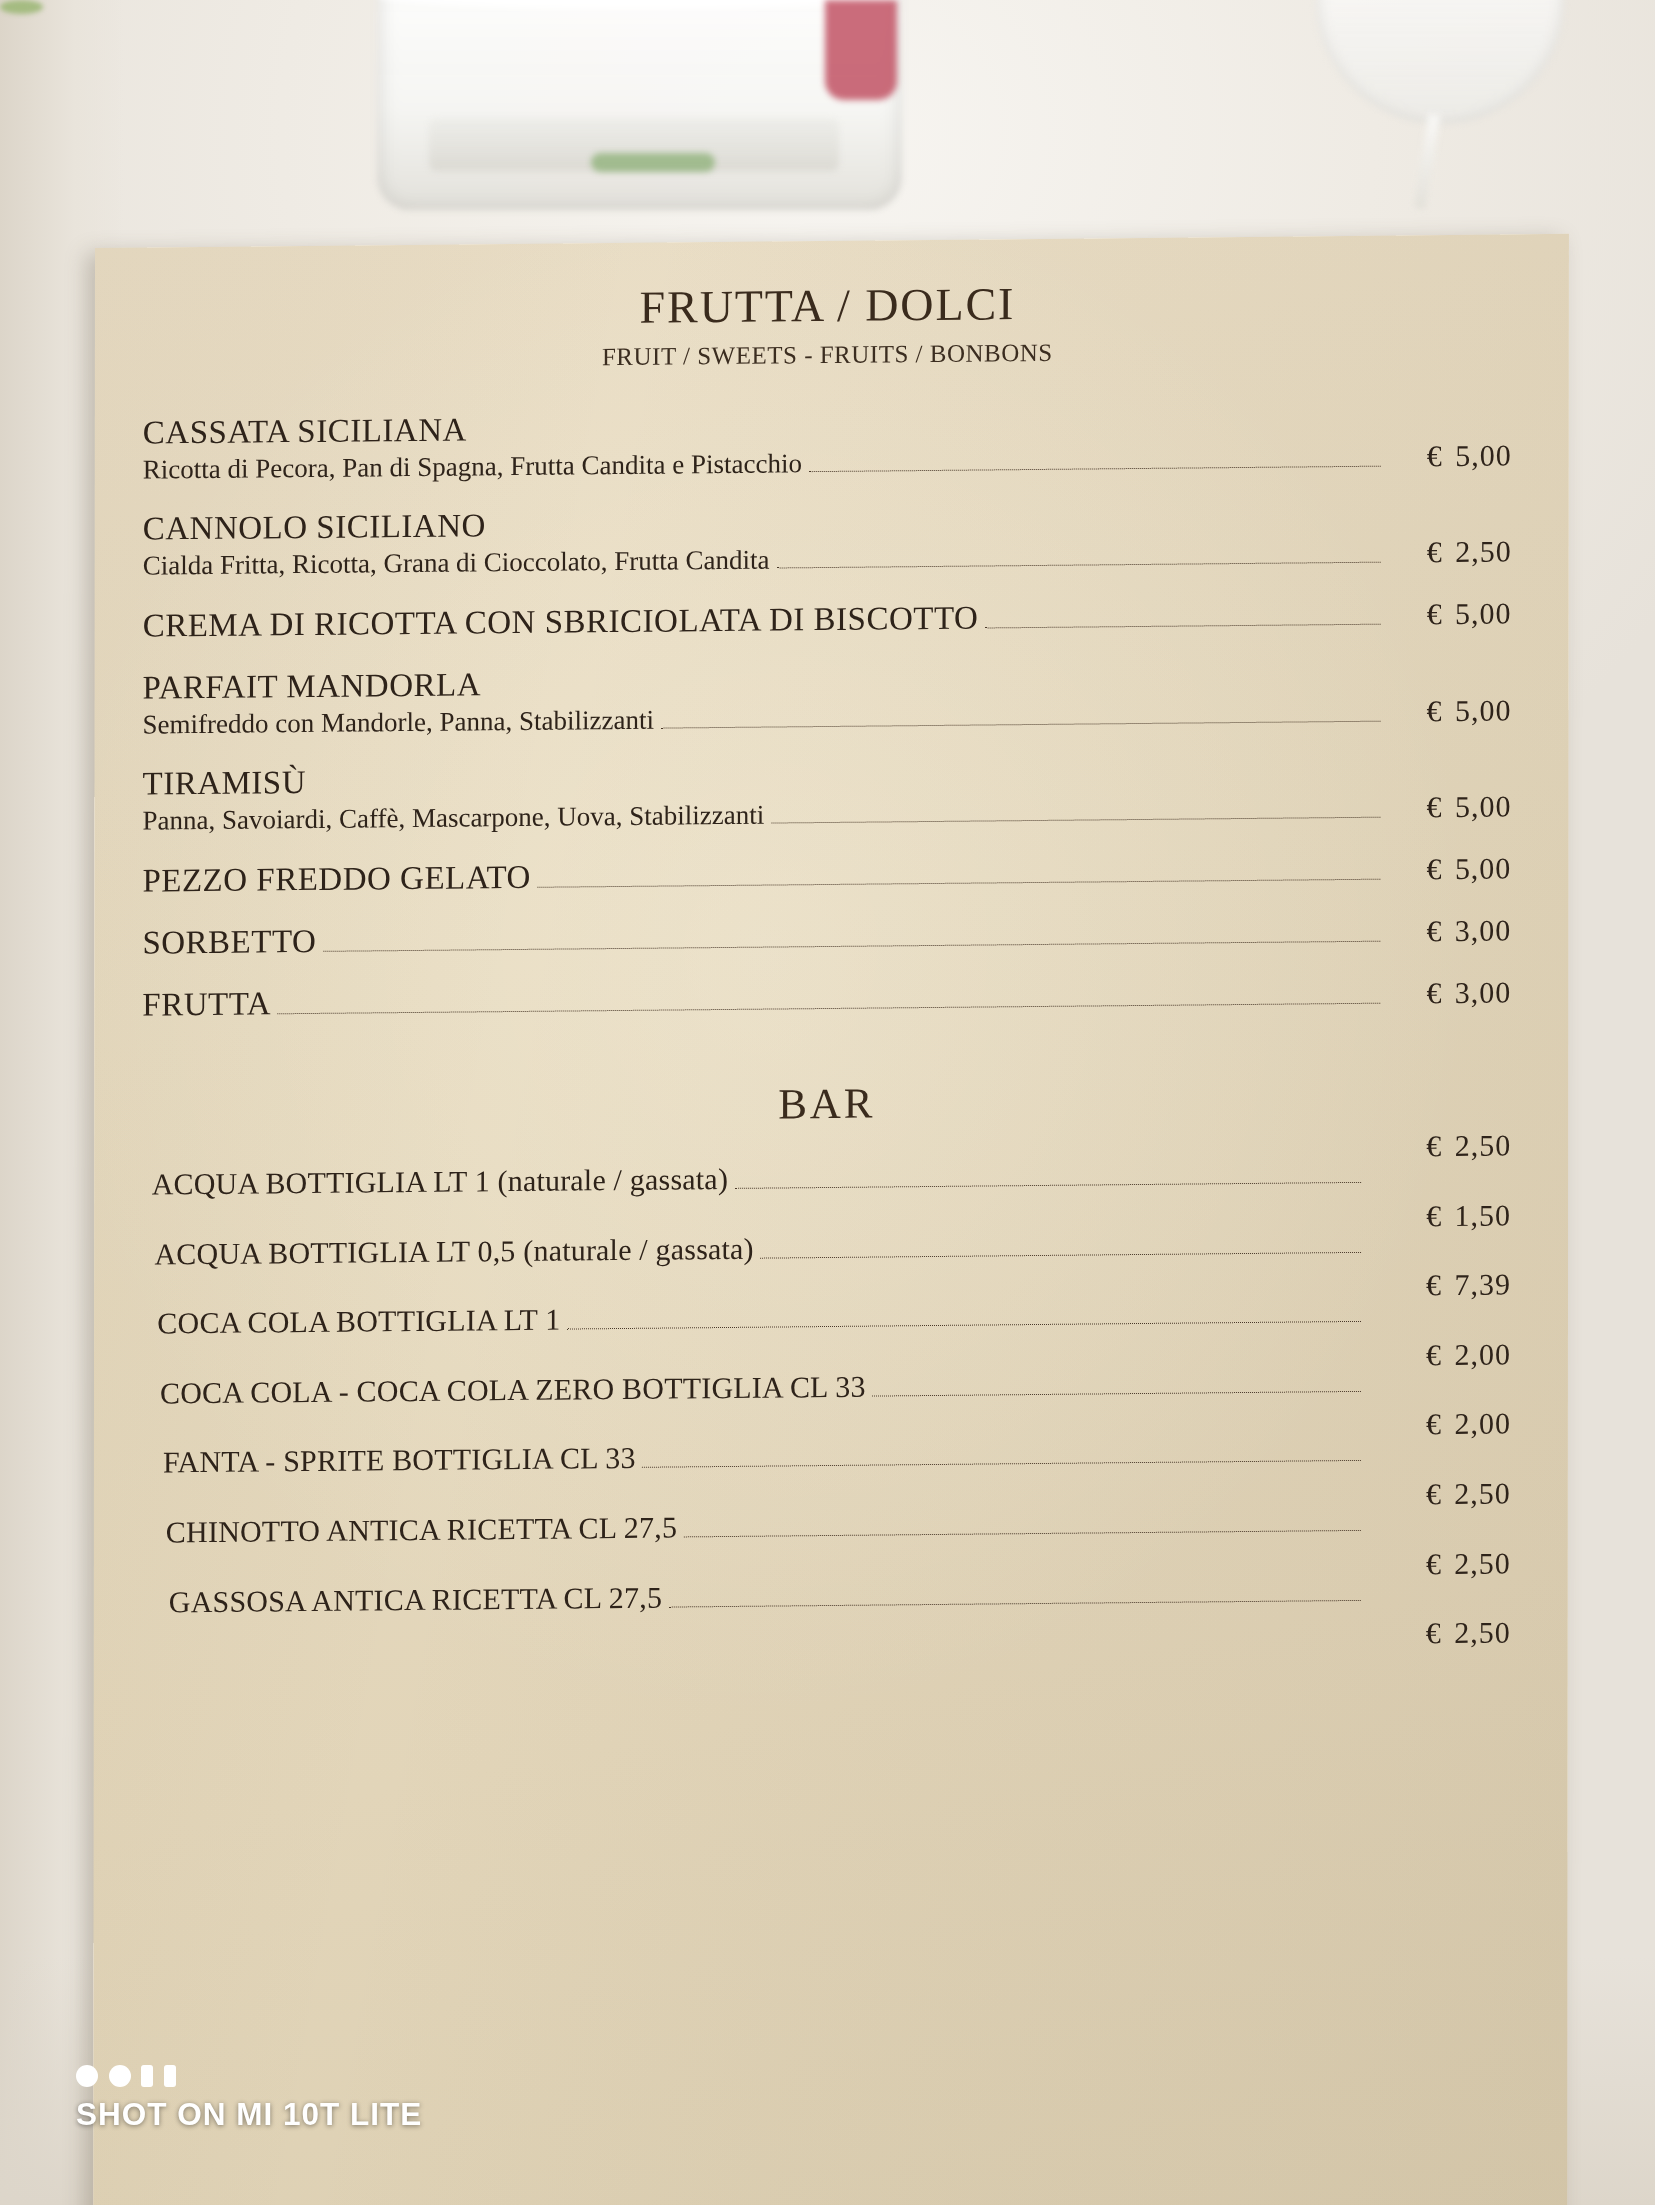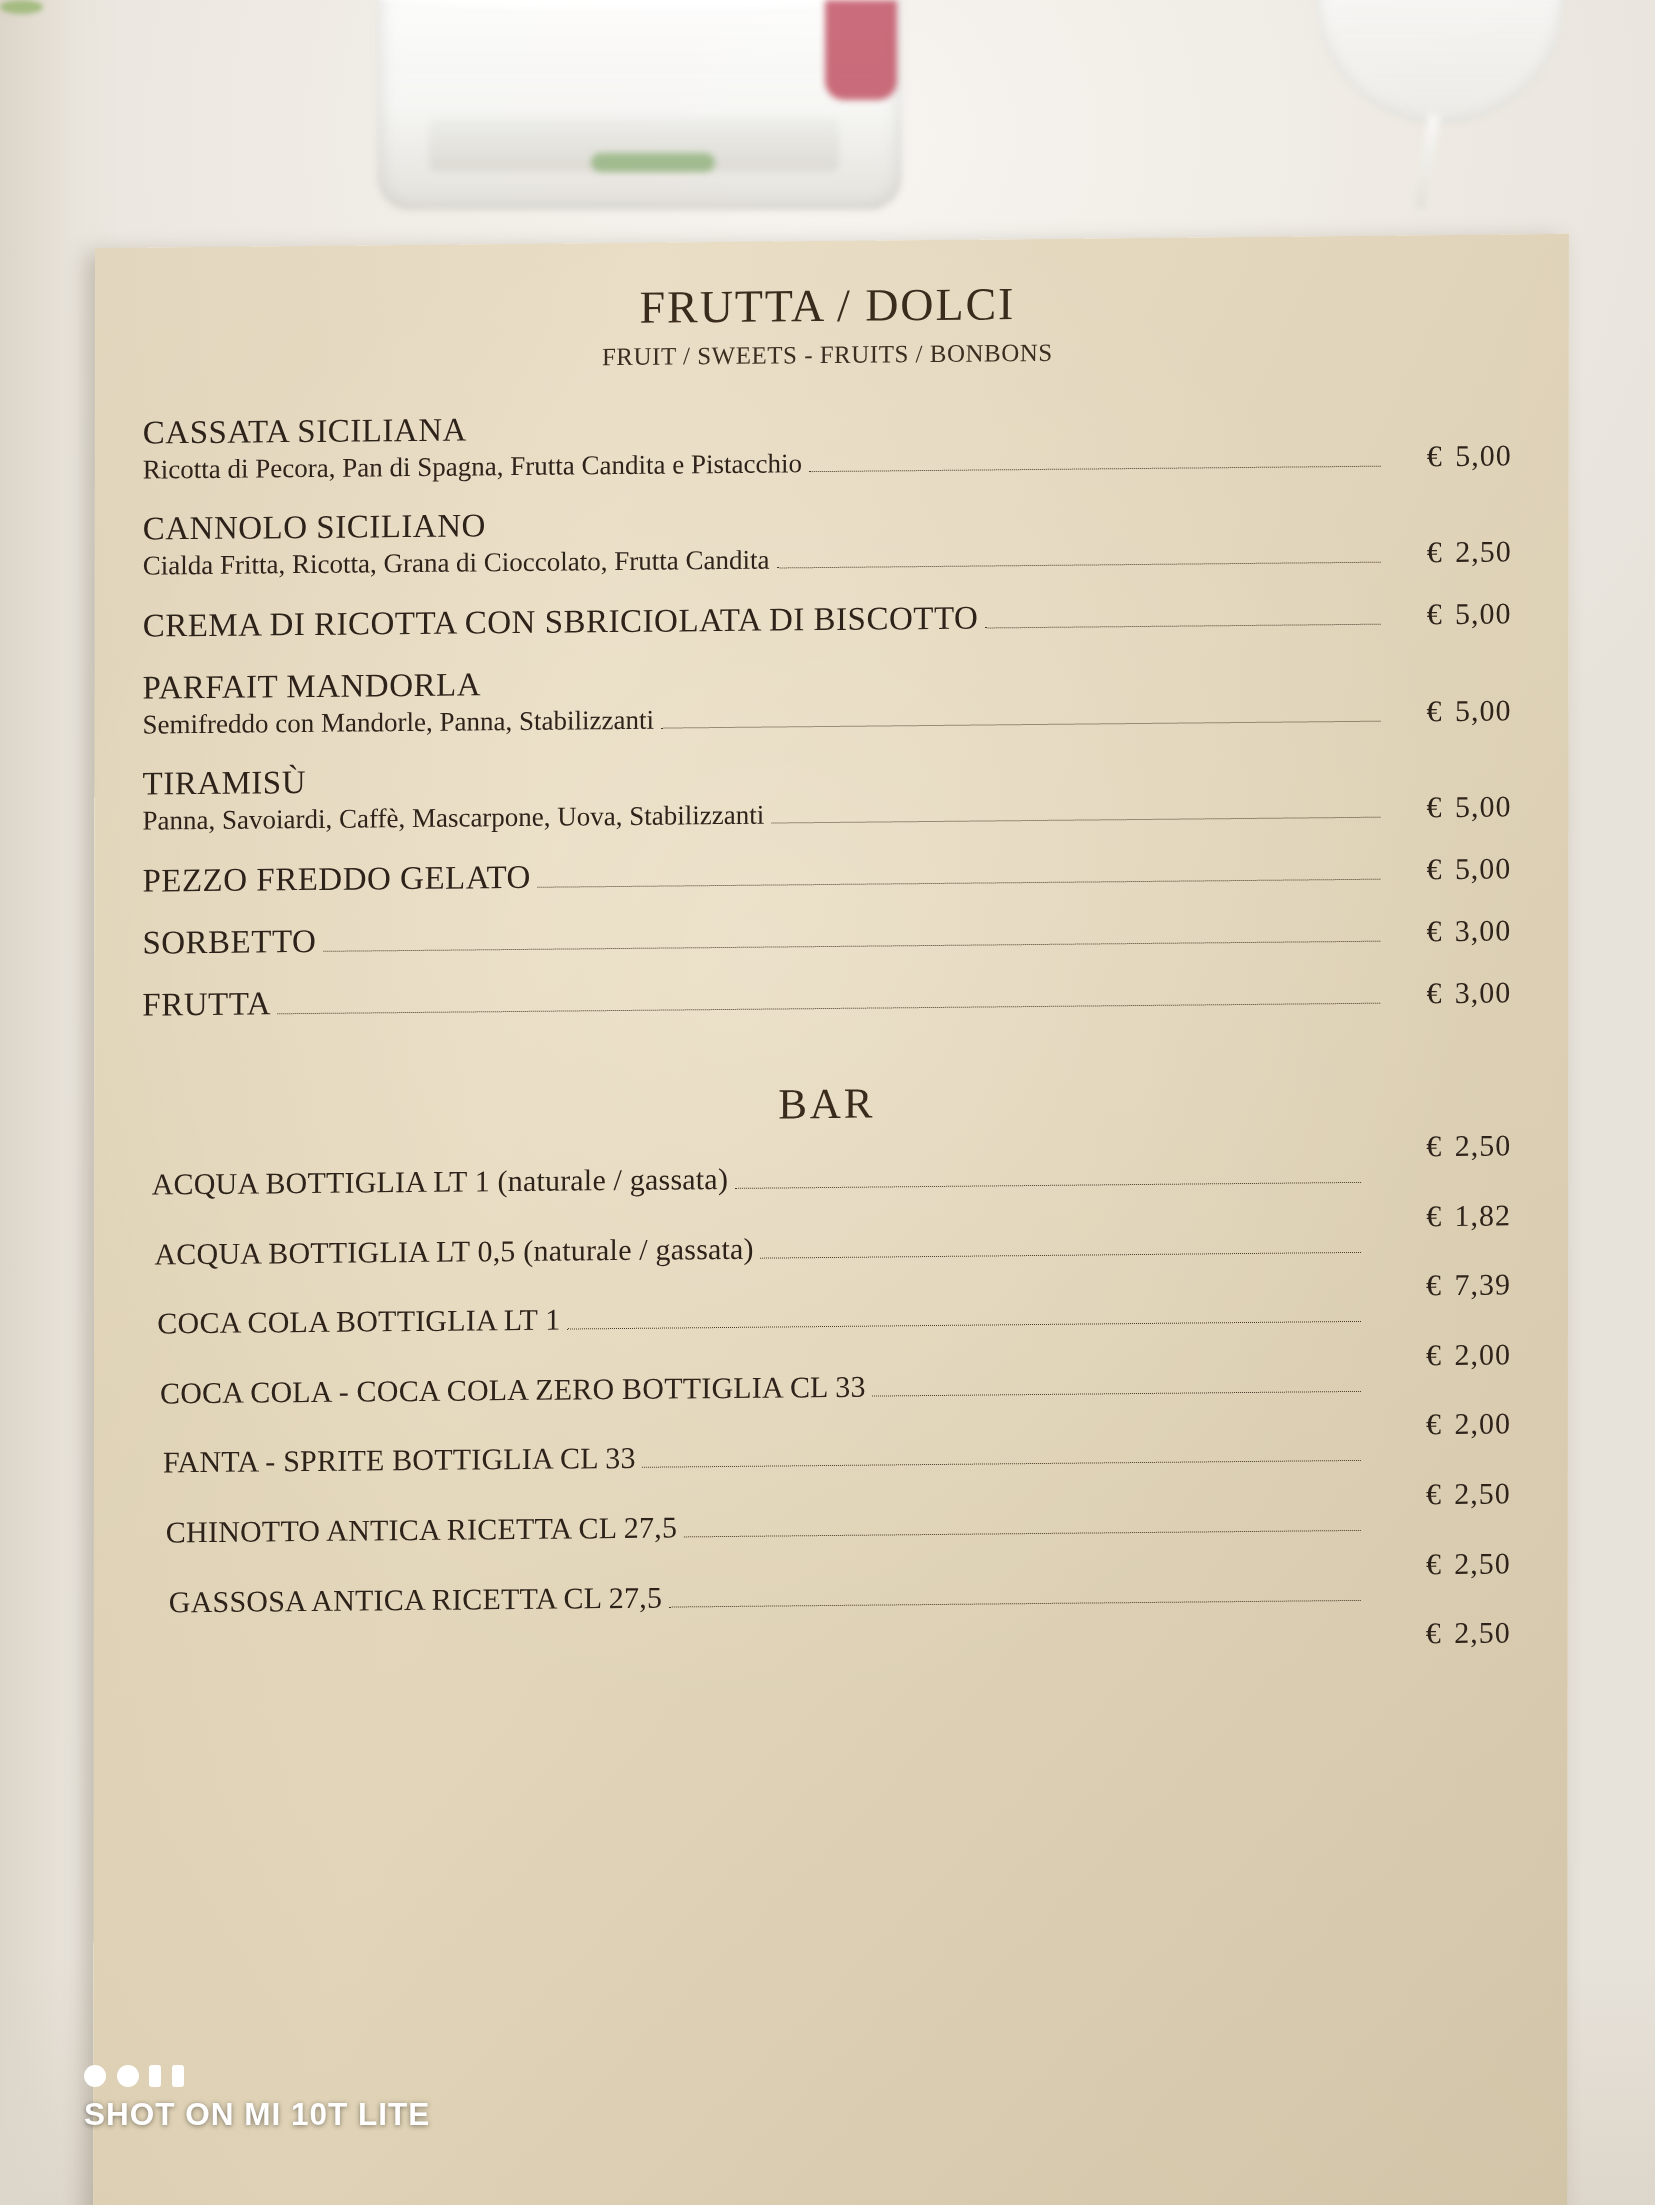--- a/index.html
+++ b/index.html
@@ -245,21 +245,21 @@
   .indent-2 { padding-left: 12.4px; }
   .indent-3 { padding-left: 15.3px; }
   .indent-4 { padding-left: 18px; }
   .indent-5 { padding-left: 21px; }
   .indent-6 { padding-left: 24px; }
   .indent-7 { padding-left: 27px; }
 
   
   #watermark {
     position: absolute;
-    left: 84px;
+    left: 76px;
     bottom: 72px;
     z-index: 10;
     color: #ffffff;
     text-shadow: 0 1.4px 4.8px rgba(0,0,0,0.45);
   }
   #wm-dots {
     display: flex;
     align-items: center;
     gap: 10.5px;
     margin-bottom: 8.6px;
@@ -399,21 +399,21 @@
         </span>
         <div class="bar-row">
           <span class="bar-name">ACQUA BOTTIGLIA LT 1 (naturale / gassata)</span>
           <span class="bar-dots"></span>
           <span class="spacer-price"></span>
         </div>
       </div>
 
       <div class="bar-item indent-2">
         <span class="price-float">
-          <span class="cur">€</span><span>1,82</span>
+          <span class="cur">€</span><span>1,50</span>
         </span>
         <div class="bar-row">
           <span class="bar-name">ACQUA BOTTIGLIA LT 0,5 (naturale / gassata)</span>
           <span class="bar-dots"></span>
           <span class="spacer-price"></span>
         </div>
       </div>
 
       <div class="bar-item indent-3">
         <span class="price-float">

